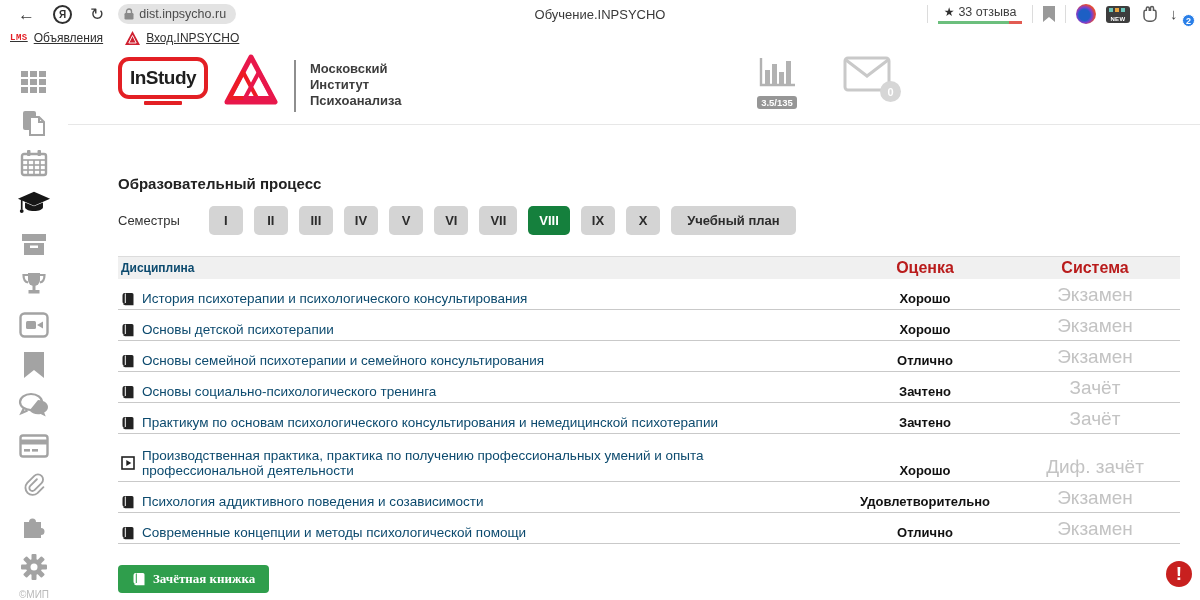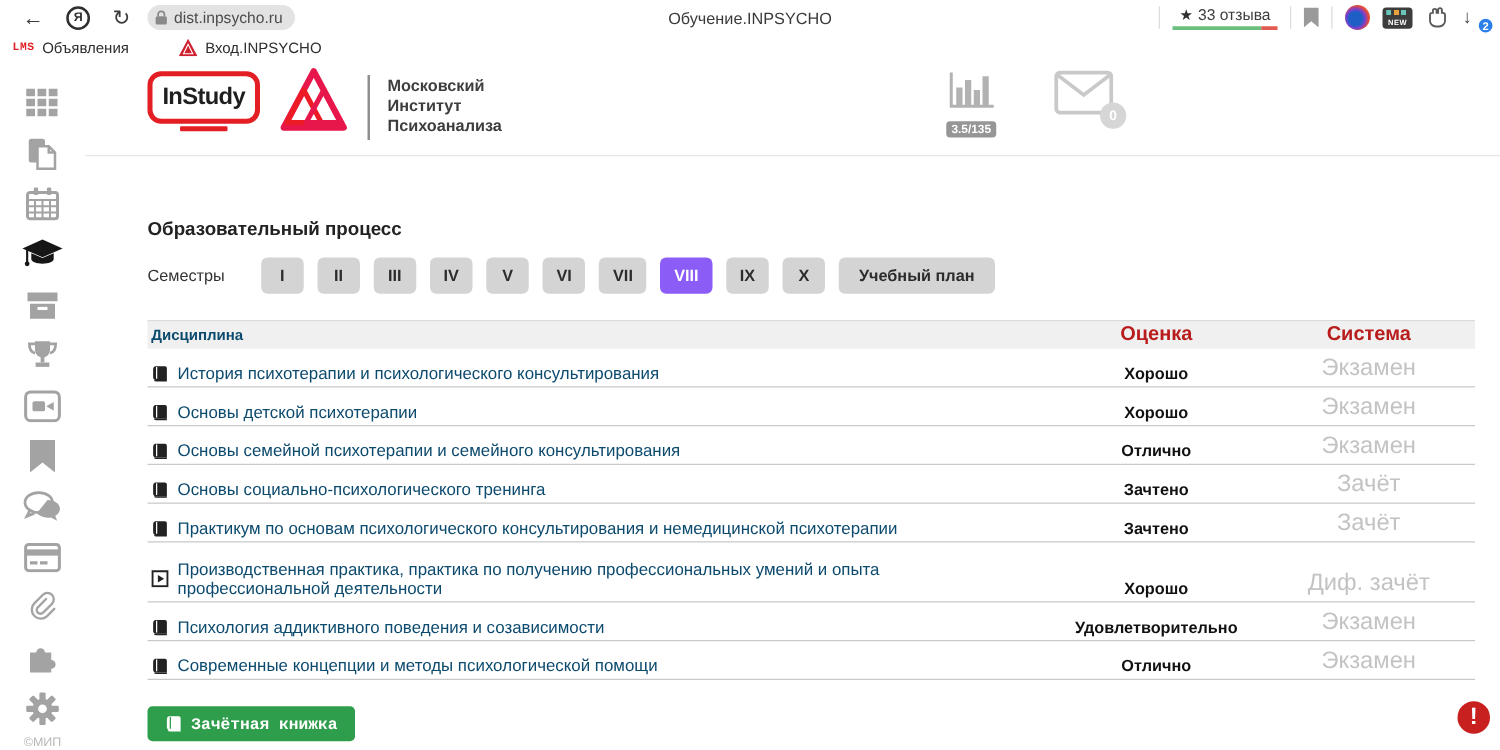--- a/index.html
+++ b/index.html
@@ -36,21 +36,21 @@
     background:repeating-linear-gradient(90deg,#69c5b9 0 4px, #3d3d3d 4px 6px, #e8a33d 6px 10px, #3d3d3d 10px 12px); }
   .ext-glove svg { display:block; }
   .dl-wrap { position:relative; width:20px; height:20px; }
   .dl-arrow { font-size:15px; color:#4a4a4a; line-height:20px; }
   .dl-badge { position:absolute; right:-5px; bottom:-3px; width:13px; height:13px; border-radius:50%;
     background:#2a7fe8; color:#fff; font-size:9px; font-weight:bold; display:flex; align-items:center;
     justify-content:center; border:1px solid #fff; }
 
   
   .bm-bar { position:absolute; left:0; top:28px; width:1200px; height:20px; display:flex;
-    align-items:center; gap:40px; padding:0 10px; background:#fff; }
+    align-items:center; gap:22px; padding:0 10px; background:#fff;text-decoration:underline; }
   .bm-item { display:flex; align-items:center; gap:6px; font-size:12px; color:#2e2e2e; cursor:pointer; }
   .lms-logo { color:#e31e24; font-weight:bold; font-size:9px; letter-spacing:.5px;
     font-family:"Liberation Mono", monospace; }
   .mip-fav svg { display:block; }
 
   
   .sidebar { position:absolute; left:0; top:48px; width:68px; height:552px; background:#fff;
     display:flex; flex-direction:column; align-items:center; padding-top:18px; }
   .sb-item { width:34px; height:34px; margin-bottom:8px; display:flex; align-items:center;
     justify-content:center; cursor:pointer; }
@@ -76,40 +76,40 @@
     background:#d6d6d6; color:#fff; font-size:11px; font-weight:bold; display:flex; align-items:center;
     justify-content:center; }
 
   .page-heading { position:absolute; left:50px; top:127px; font-size:15px; font-weight:bold; color:#222; }
 
   .sem-row { position:absolute; left:50px; top:158px; display:flex; align-items:center; gap:11px; }
   .sem-label { font-size:13px; color:#333; margin-right:18px; }
   .sem-tab { min-width:34px; height:29px; padding:0 11px; background:#d4d4d4; border-radius:5px;
     display:flex; align-items:center; justify-content:center; font-size:13px; font-weight:bold;
     color:#2c2c2c; cursor:pointer; }
-  .sem-tab.active { background:#8b5cf6; color:#fff; }
+  .sem-tab.active { background:#15803d; color:#fff; }
   .sem-tab.plan { padding:14px 16px; }
 
   
   .table { position:absolute; left:50px; top:208px; width:1062px; }
   .thead { display:flex; align-items:center; height:23px; background:#f0f0f0;
     border-top:1px solid #dcdcdc; font-size:12px; font-weight:bold; color:#222; }
   .trow { display:flex; align-items:flex-end; min-height:31px; border-bottom:1px solid #c9c9c9;
     padding:3px 0; }
   .col-disc { flex:1; display:flex; align-items:center; gap:7px; font-size:13.5px; color:#0c4a6e;
     padding-left:3px; padding-right:16px; }
   .col-grade { width:170px; text-align:center; font-size:13px; font-weight:bold; color:#111; }
   .col-sys { width:170px; text-align:center; font-size:19px; color:#c3c3c3; }
   .thead .col-disc { font-size:12px; font-weight:bold; }
   .thead .col-grade, .thead .col-sys { color:#b91c1c; font-size:16px; }
   .row-icon { flex:0 0 auto; display:flex; }
 
   .gradebook-btn { position:absolute; left:50px; top:517px; height:28px; padding:0 14px;
     background:#2f9e4c; border:none; border-radius:4px; color:#fff; font-size:13px; font-weight:bold;
-    display:flex; align-items:center; gap:7px; cursor:pointer; font-family:Liberation Mono, monospace; }
+    display:flex; align-items:center; gap:7px; cursor:pointer; font-family:Liberation Serif, serif; }
 
   .alert-icon { position:absolute; left:1098px; top:513px; width:26px; height:26px; border-radius:50%;
     background:#c8201f; color:#fff; display:flex; align-items:center; justify-content:center;
     font-size:19px; font-weight:bold; cursor:pointer; }
 </style>
 </head>
 <body>
 
 <div class="chrome">
   <span class="nav-btn">←</span>

